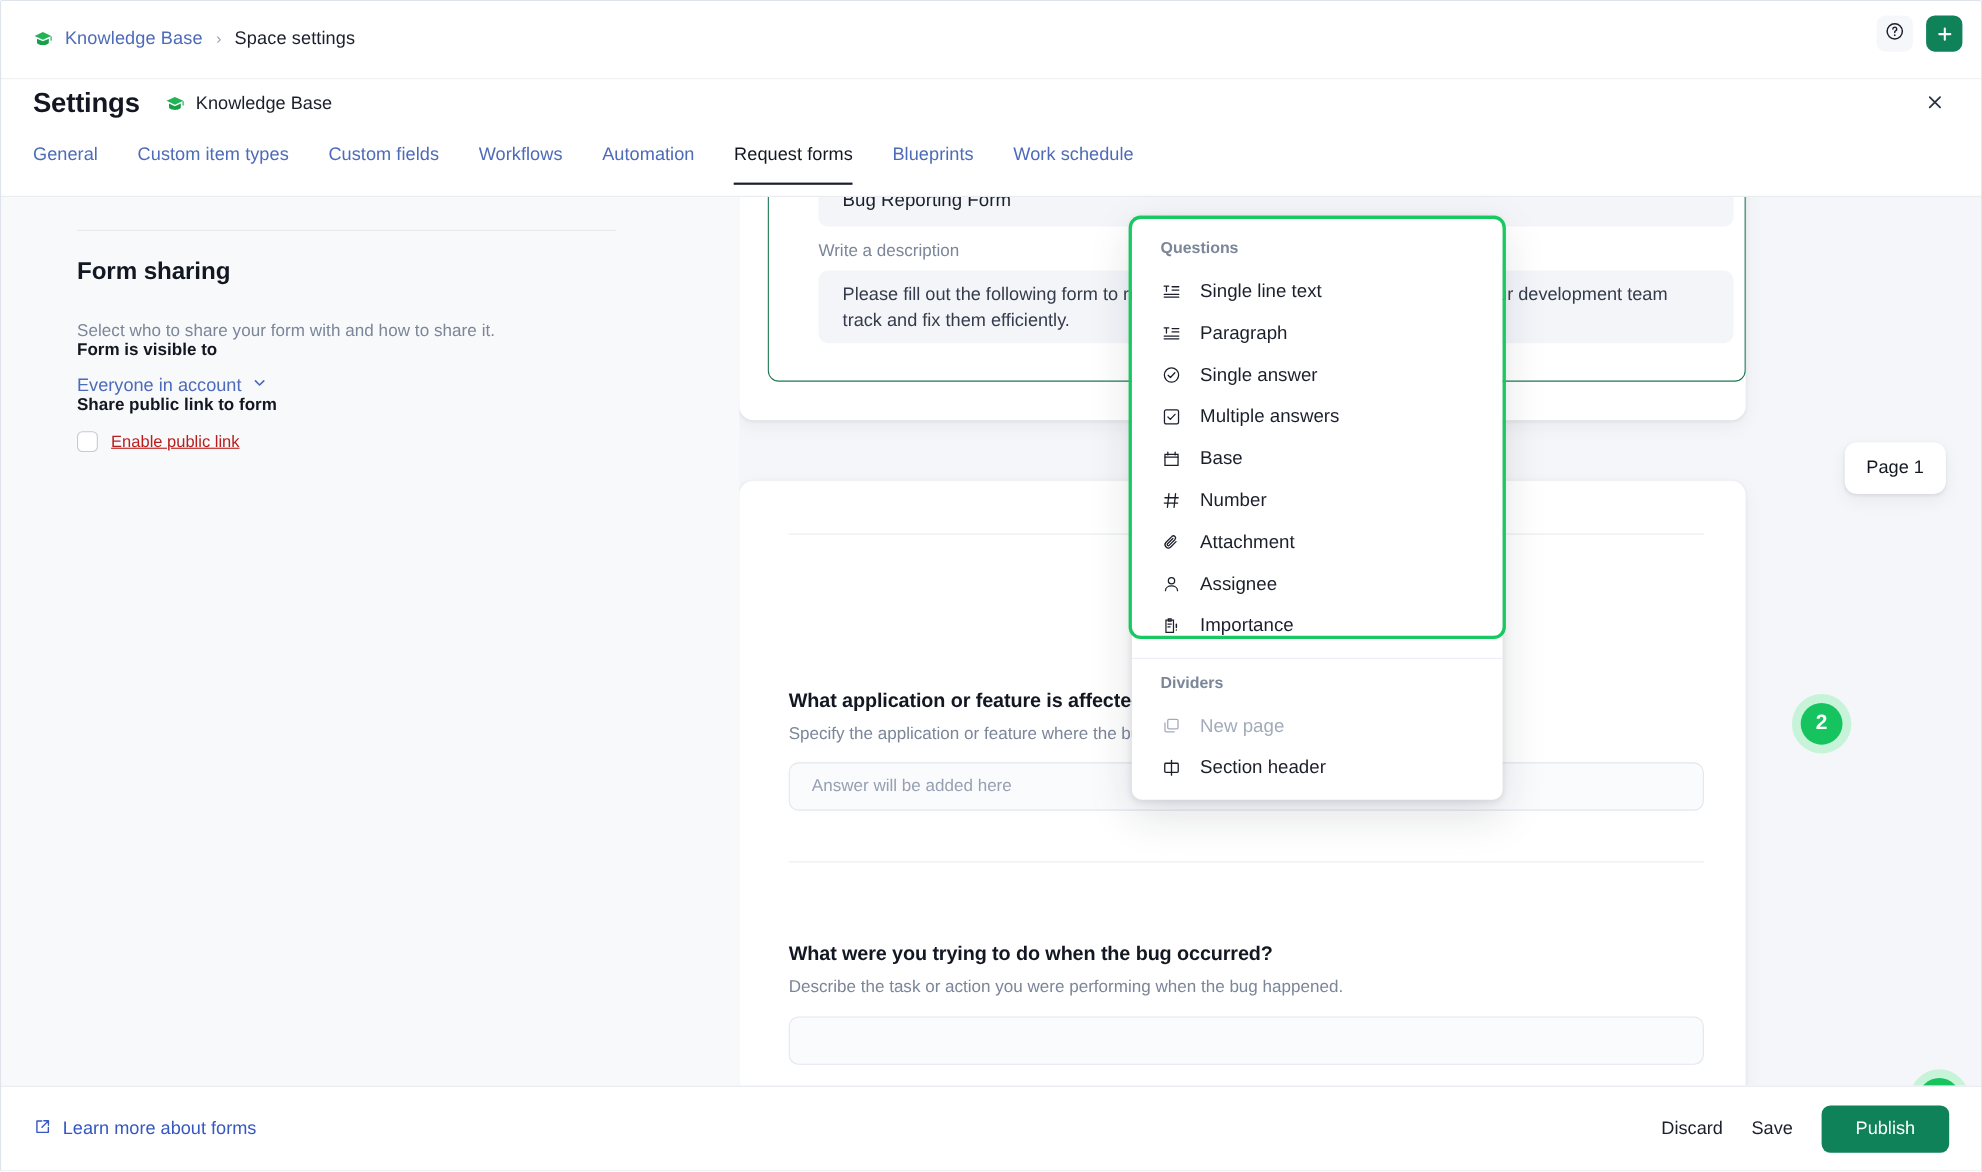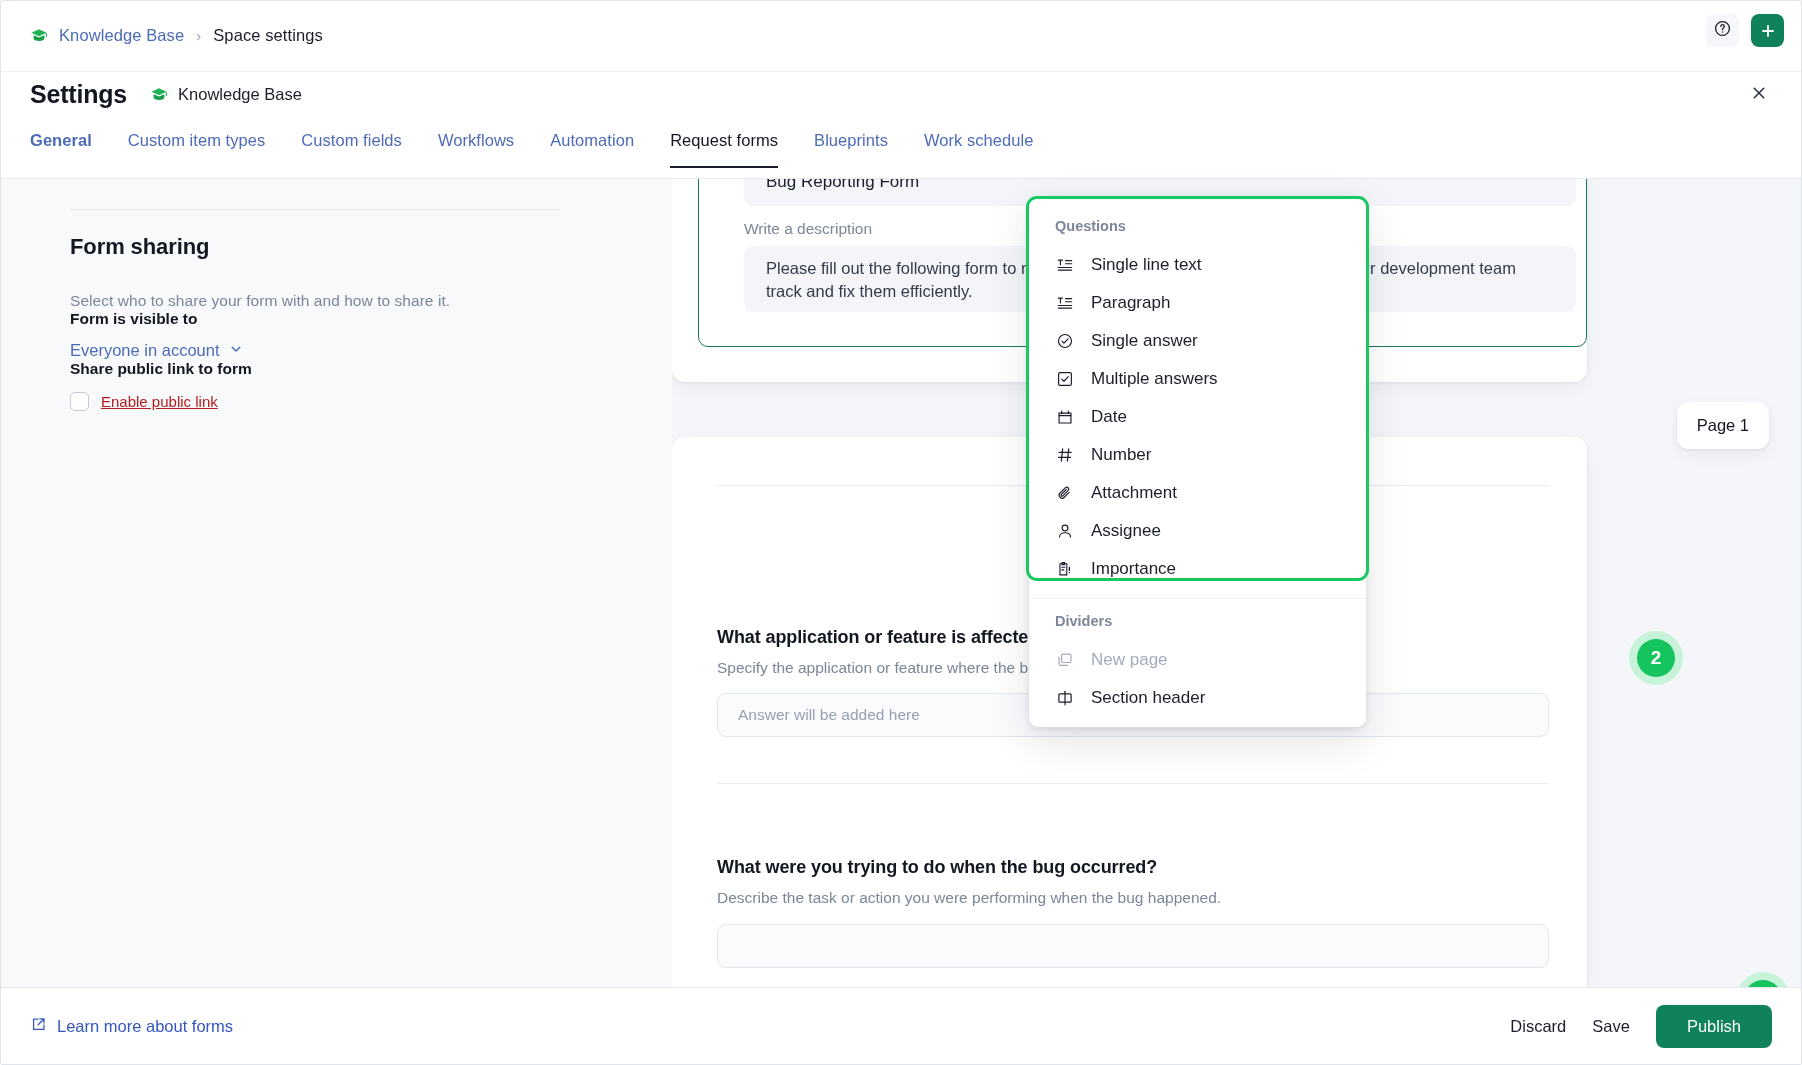--- a/index.html
+++ b/index.html
@@ -63,21 +63,21 @@
   .tabs {
     position: absolute; top: 123px; left: 0;
     width: 1802px; height: 56px;
     border-bottom: 1px solid #e6e9ef;
     display: flex; align-items: flex-start; padding-left: 30px; gap: 0;
   }
   .tab {
     font-size: 16.5px; color: #4d6bb8; padding: 8px 18px 18px 18px;
     position: relative; white-space: nowrap; letter-spacing: .05px;
   }
-  .tab:first-child { padding-left: 0; font-weight: bold; }
+  .tab:first-child { padding-left: 0; }
   .tab.active { color: #121722; font-weight: 400; }
   .tab.active::after {
     content:''; position:absolute; left: 18px; right: 18px; bottom: 0;
     height: 2.5px; background: #1b1f2b;
   }
 
   
   .body-area {
     position:absolute; top: 179px; left: 0;
     width: 1802px; height: 808px;
@@ -379,21 +379,21 @@
       <span>Multiple answers</span>
     </div>
 
     <div class="menu-item">
       <span class="mi-icon">
         <svg width="18" height="18" viewBox="0 0 20 20" fill="none" stroke="#1b1f2b" stroke-width="1.3" stroke-linecap="round">
             <path d="M3.4 5.6h13.2v11.1H3.4z"></path>
             <path d="M3.4 8.4h13.2M6.3 3.4v2.8M13.7 3.4v2.8"></path>
           </svg>
       </span>
-      <span>Date</span>
+      <span>Base</span>
     </div>
 
     <div class="menu-item">
       <span class="mi-icon">
         <svg width="18" height="18" viewBox="0 0 20 20" fill="none" stroke="#1b1f2b" stroke-width="1.35" stroke-linecap="round">
             <path d="M7.4 3.2 5.9 16.8M14.1 3.2l-1.5 13.6M3.4 7.2h13.4M2.8 12.6h13.4"></path>
           </svg>
       </span>
       <span>Number</span>
     </div>

